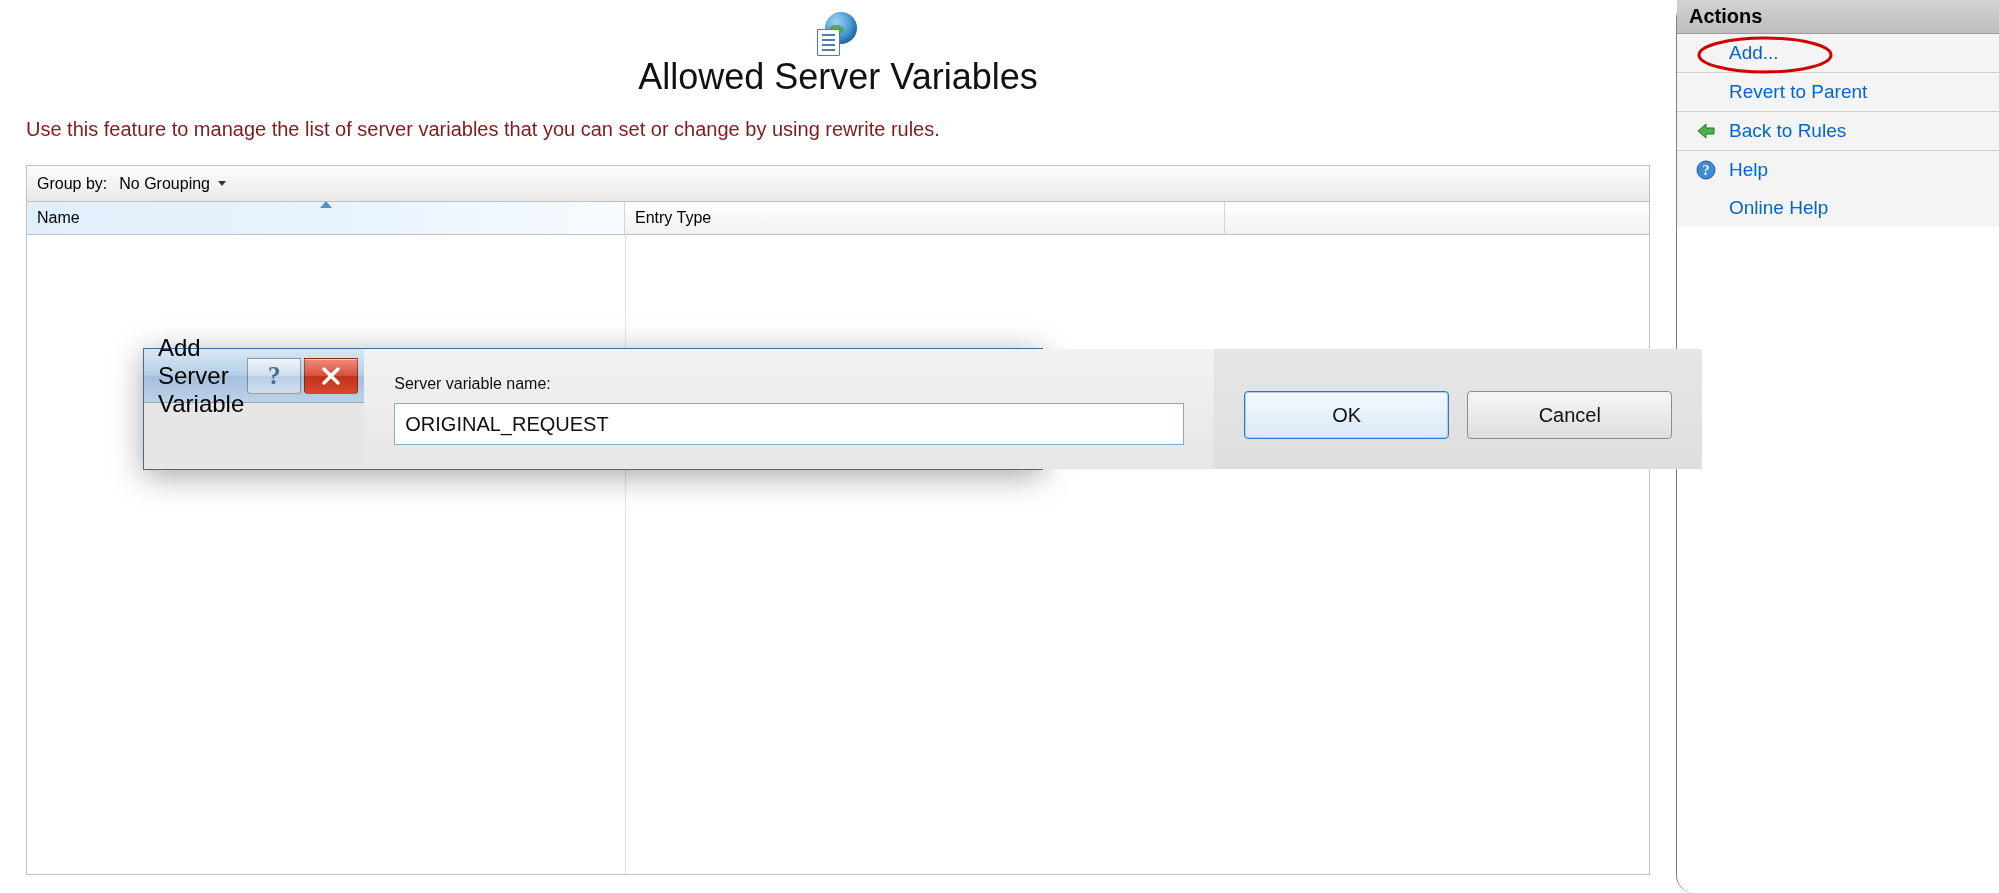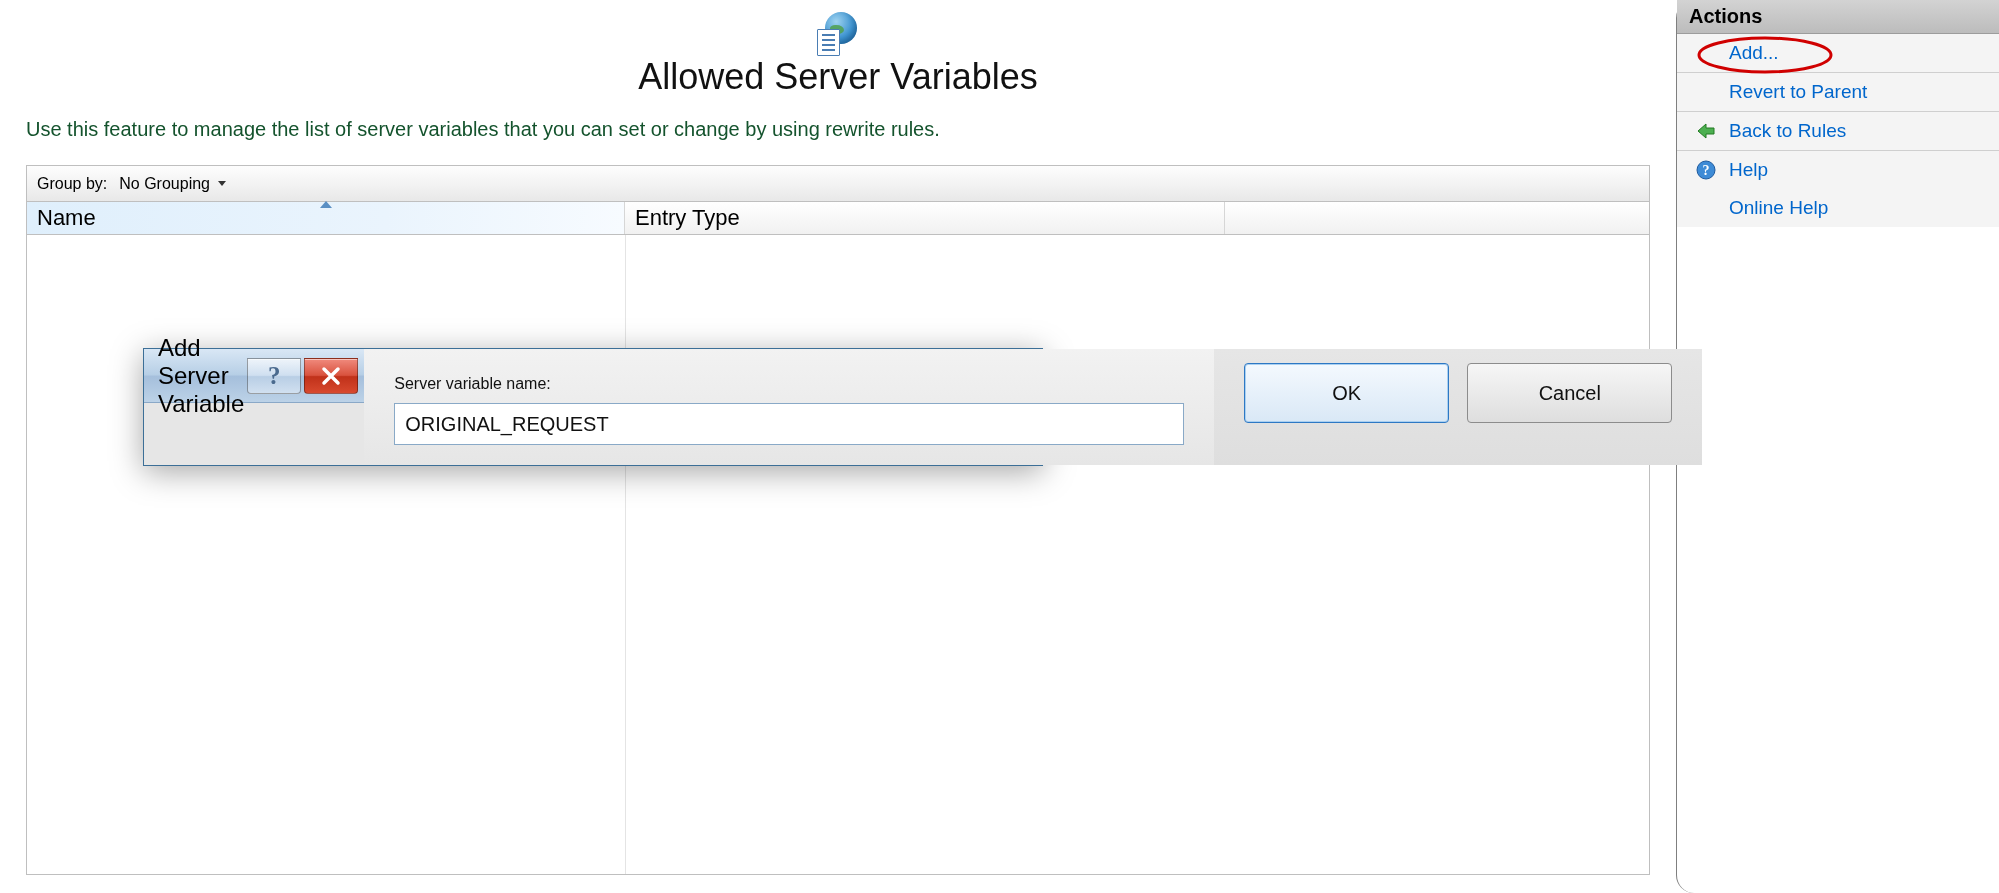--- a/index.html
+++ b/index.html
@@ -74,21 +74,21 @@
       background:#4a7db3;
       box-shadow: 0 5px 0 #4a7db3, 0 10px 0 #4a7db3, 0 15px 0 #4a7db3;
     }
     .page-title {
       font-size: 36px;
       font-weight: 400;
       color: #111;
     }
     .description {
       font-size: 20px;
-      color: #14532d;
+      color: #7f1d1d;
       margin-bottom: 24px;
     }
     .toolbar {
       display: flex;
       align-items: center;
       height: 36px;
       padding: 0 10px;
       background: linear-gradient(to bottom, #fdfdfd 0%, #f3f3f3 50%, #e8e8e8 100%);
       border: 1px solid #bfbfbf;
       border-bottom: none;
@@ -106,21 +106,21 @@
       margin-left: 8px;
       width: 0; height: 0;
       border-left: 4px solid transparent;
       border-right: 4px solid transparent;
       border-top: 5px solid #333;
     }
     .table-header {
       display: flex;
       height: 34px;
       border: 1px solid #bfbfbf;
-      font-size: 22px;
+      font-size: 16px;
       background: #fff;
     }
     .col {
       display: flex;
       align-items: center;
       padding: 0 10px;
       border-right: 1px solid #d6d6d6;
     }
     .col.name {
       width: 598px;
@@ -289,25 +289,26 @@
     }
     .dialog-buttons {
       display: flex;
       justify-content: flex-end;
       gap: 18px;
       padding: 14px 30px 30px;
       background: linear-gradient(to bottom, #e6e6e6, #dedede);
     }
     .dlg-btn {
       min-width: 205px;
-      height: 60px;
+      height: 48px;
       font-size: 20px;
       color: #111;
       border-radius: 4px;
       cursor: pointer;
+      margin-top: 28px;
     }
     .dlg-btn.ok {
       background: linear-gradient(to bottom, #f4f9fe, #d9e8f6);
       border: 1px solid #2d78c4;
       box-shadow: 0 0 0 1px #aad0f1 inset;
     }
     .dlg-btn.cancel {
       background: linear-gradient(to bottom, #f6f6f6, #dedede);
       border: 1px solid #8c8c8c;
     }

